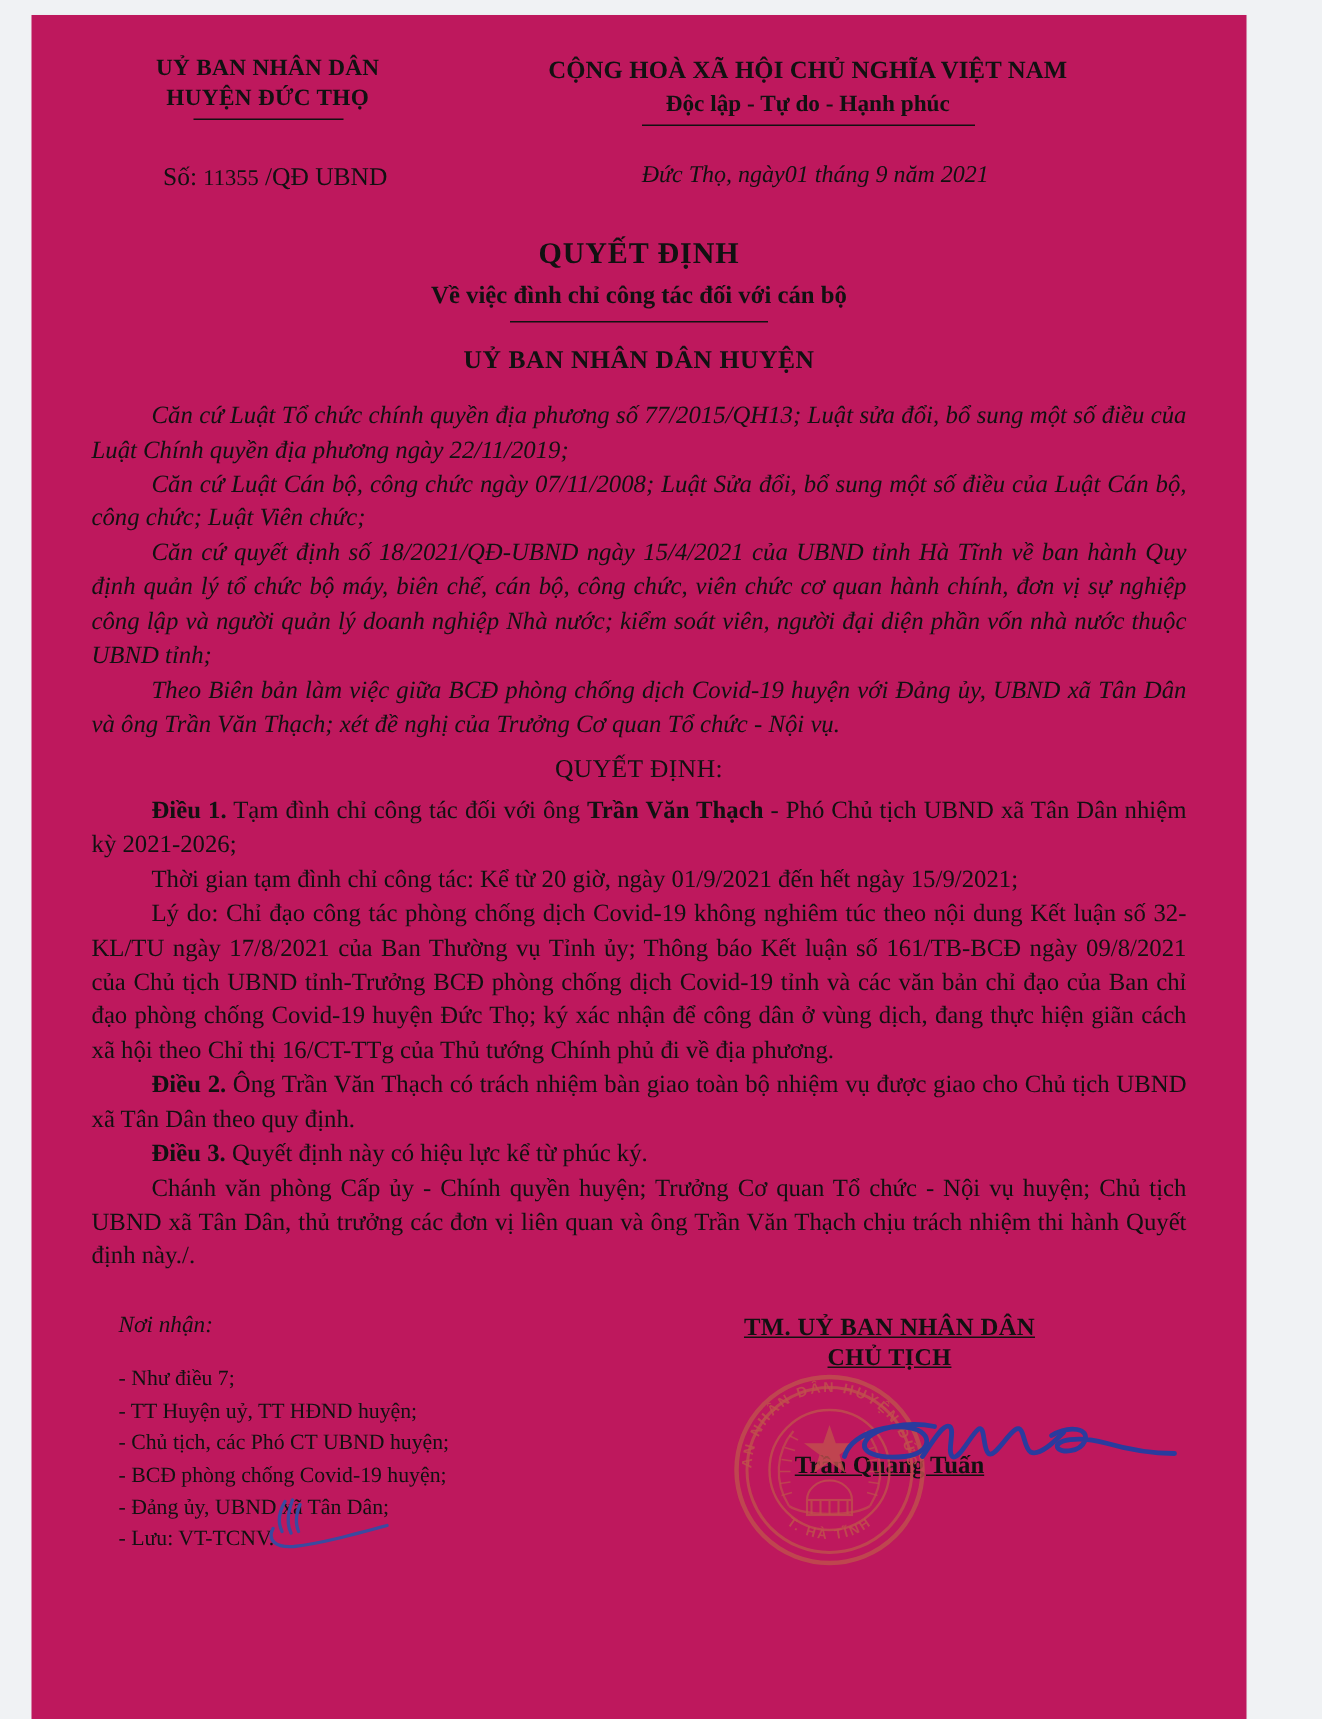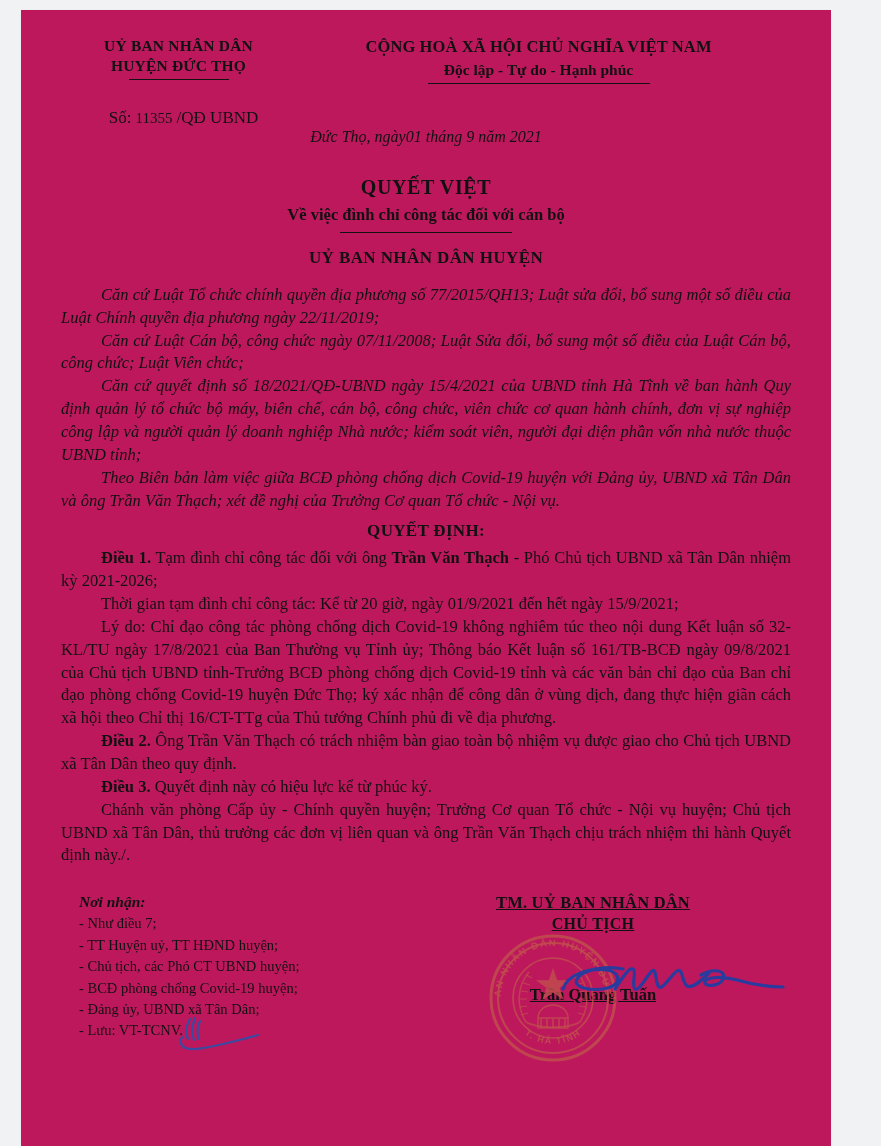--- a/index.html
+++ b/index.html
@@ -57,21 +57,20 @@
   .rule {
     height: 0;
     border-top: 1.6px solid #111;
     margin: 3px auto 0 auto;
   }
   .rule-left  { width: 100px; }
   .rule-right { width: 222px; }
 
   .numline {
     display: flex;
-    flex-direction: column;
     margin-top: 24px;
     font-size: 16.5px;
   }
   .numline .num {
     width: 225px;
     text-align: center;
     padding-left: 10px;
   }
   .numline .num .lbl { font-size: 17px; }
   .numline .num .val { font-size: 15px; }
@@ -113,43 +112,43 @@
     margin: 0;
     font-size: 16.5px;
     line-height: 1.385;
     text-align: justify;
     text-indent: 40px;
     hyphens: none;
   }
   p.italic { font-style: italic; }
   .decide-head {
     text-align: center;
-    font-weight: bold;
+    font-weight: normal;
     font-size: 17px;
     margin: 9px 0 6px 0;
     letter-spacing: .3px;
   }
   .b { font-weight: bold; }
 
   
   .footer {
     display: flex;
     flex-direction: row;
     margin-top: 26px;
     position: relative;
   }
   .recipients {
     width: 330px;
     padding-left: 18px;
   }
   .recipients .rtitle {
-    font-weight: bold;
+    font-weight: normal;
     font-style: italic;
     font-size: 15.5px;
-    margin-bottom: 2px;
+    margin-bottom: 16px;
   }
   .recipients ul {
     list-style: none;
     margin: 0;
     padding: 0;
   }
   .recipients li {
     font-size: 14.5px;
     line-height: 1.48;
   }
@@ -224,21 +223,21 @@
     <div class="numline">
       <div class="num">
         <span class="lbl">Số:</span>
         <span class="val">11355</span>
         <span class="lbl">/QĐ UBND</span>
       </div>
       <div class="date">Đức Thọ, ngày01  tháng 9    năm  2021</div>
     </div>
 
     <div class="title-block">
-      <div class="title-main">QUYẾT VIỆT</div>
+      <div class="title-main">QUYẾT ĐỊNH</div>
       <div class="title-sub">Về việc đình chỉ công tác đối với cán bộ</div>
       <div class="rule-title"></div>
     </div>
     <div class="org-line">UỶ BAN NHÂN DÂN HUYỆN</div>
 
     <div class="body">
 
       <p class="para italic">Căn cứ Luật Tổ chức chính quyền địa phương số 77/2015/QH13; Luật sửa đổi, bổ sung một số điều của Luật Chính quyền địa phương ngày 22/11/2019;</p>
       <p class="para italic">Căn cứ Luật Cán bộ, công chức ngày 07/11/2008; Luật Sửa đổi, bổ sung một số điều của Luật Cán bộ, công chức; Luật Viên chức;</p>
       <p class="para italic">Căn cứ quyết định số 18/2021/QĐ-UBND ngày 15/4/2021 của UBND tỉnh Hà Tĩnh về ban hành Quy định quản lý tổ chức bộ máy, biên chế, cán bộ, công chức, viên chức cơ quan hành chính, đơn vị sự nghiệp công lập và người quản lý doanh nghiệp Nhà nước; kiểm soát viên, người đại diện phần vốn nhà nước thuộc UBND tỉnh;</p>

